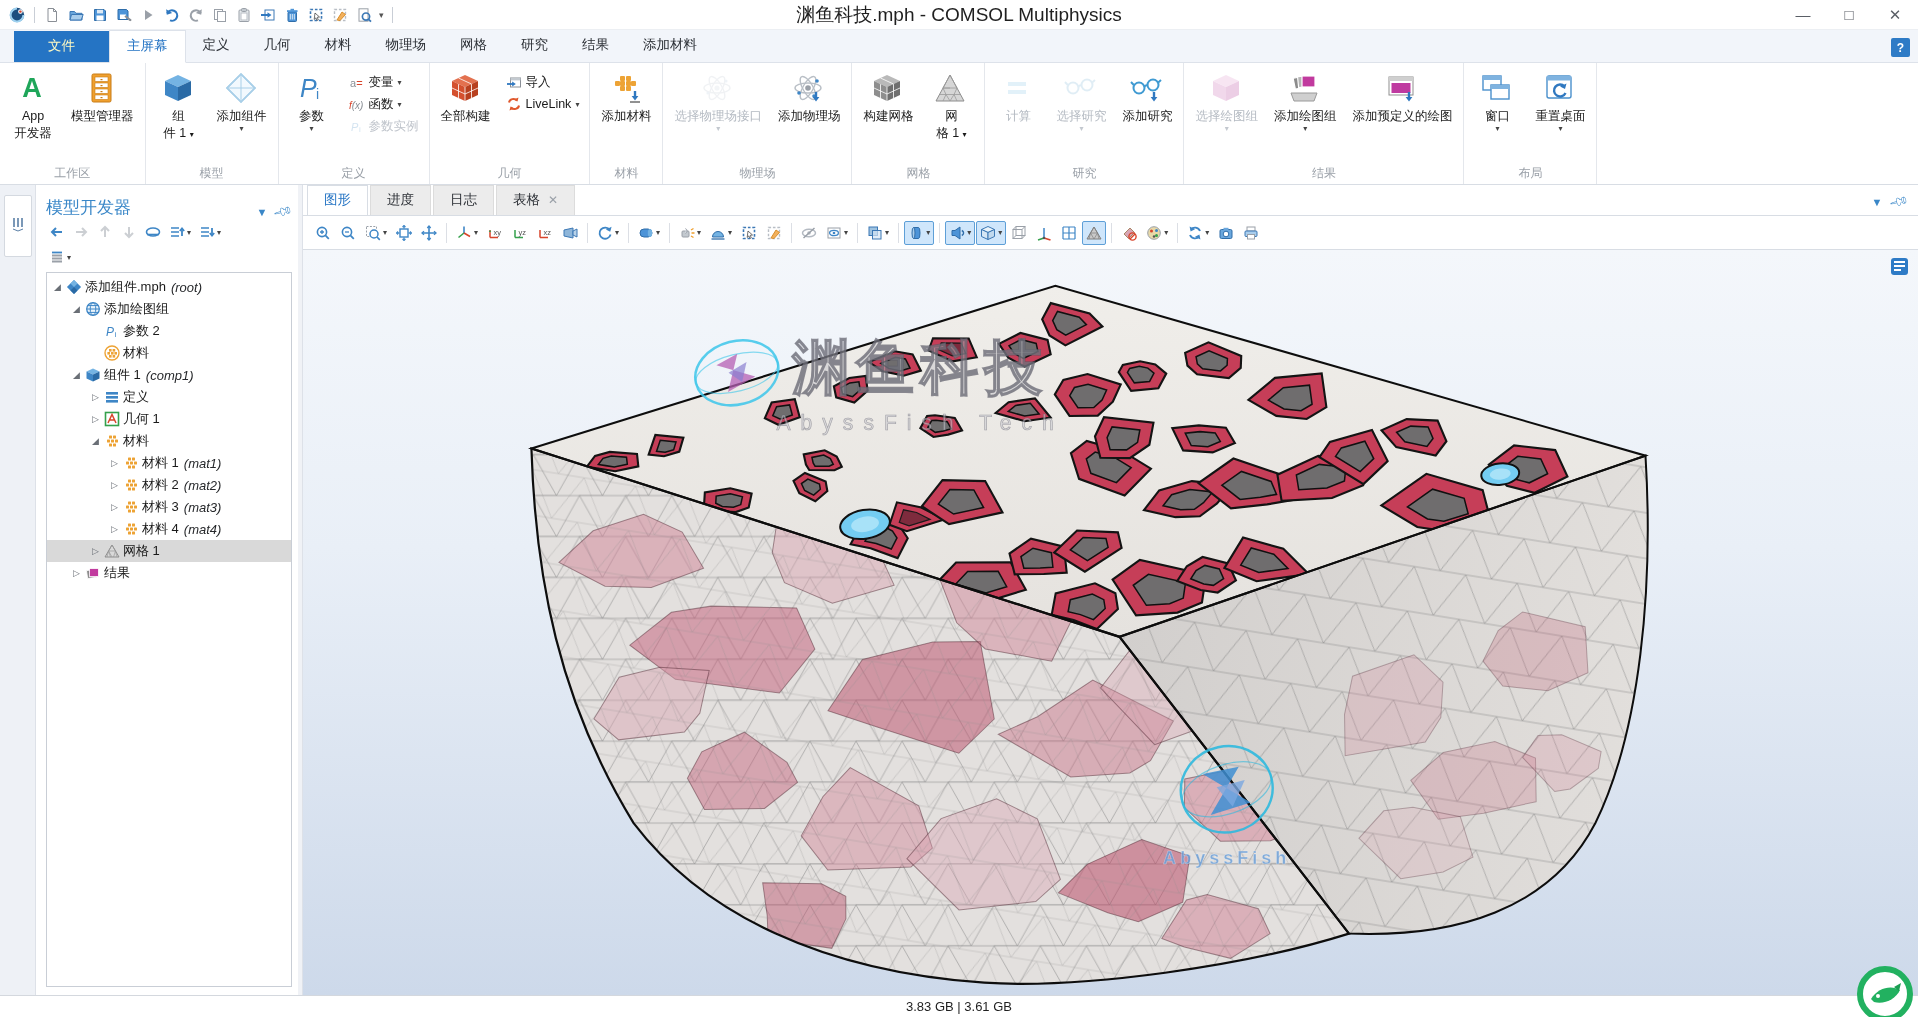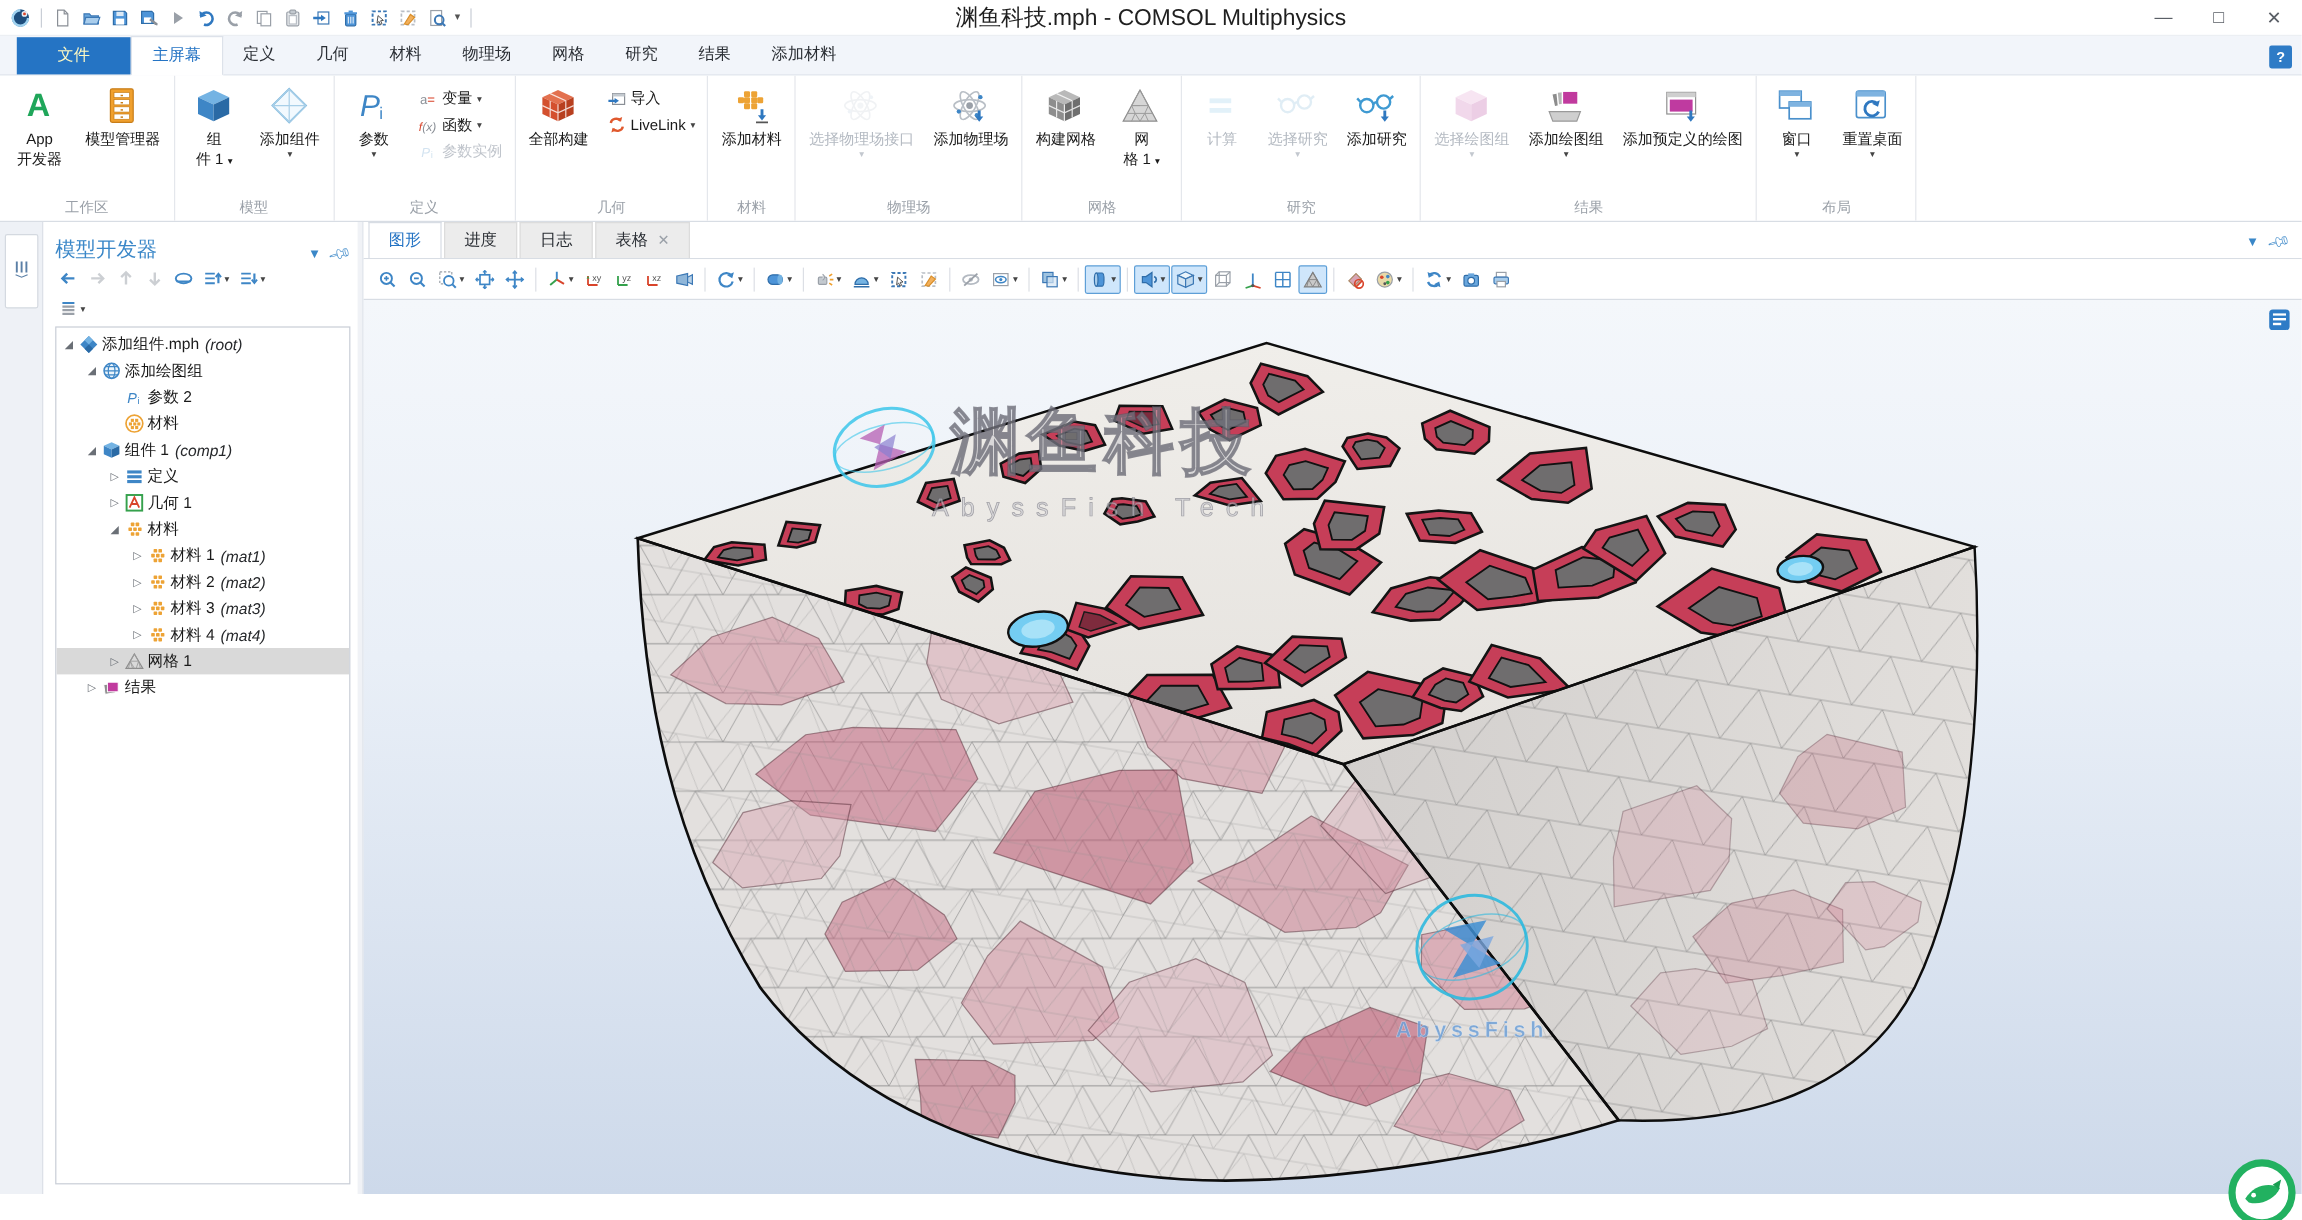--- a/index.html
+++ b/index.html
@@ -1440,20 +1440,23 @@
           <svg width="11" height="11" viewBox="0 0 11 11">
               <rect x="0" y="0" width="11" height="2" fill="#fff"></rect>
               <rect x="0" y="4" width="11" height="2" fill="#fff"></rect>
               <rect x="0" y="8" width="7" height="2" fill="#fff"></rect>
             </svg>
         </div>
       </div>
     </div>
   </div>
 
+  <div class="statusbar">
+    <span>3.83 GB | 3.61 GB</span>
+  </div>
 
   <div class="badge">
     <svg width="62" height="62" viewBox="0 0 62 62">
       <circle cx="31" cy="31" r="26" fill="#ffffff"></circle>
       <circle cx="31" cy="31" r="25" fill="none" stroke="#22b160" stroke-width="6"></circle>
       <path d="M17,36 C24,24 38,22 46,27 C42,36 30,42 20,39 Z" fill="#22b160"></path>
       <path d="M40,24 L47,20 L45,28 Z" fill="#1a9e52"></path>
       <circle cx="24" cy="33" r="2" fill="#fff"></circle>
     </svg>
   </div>

